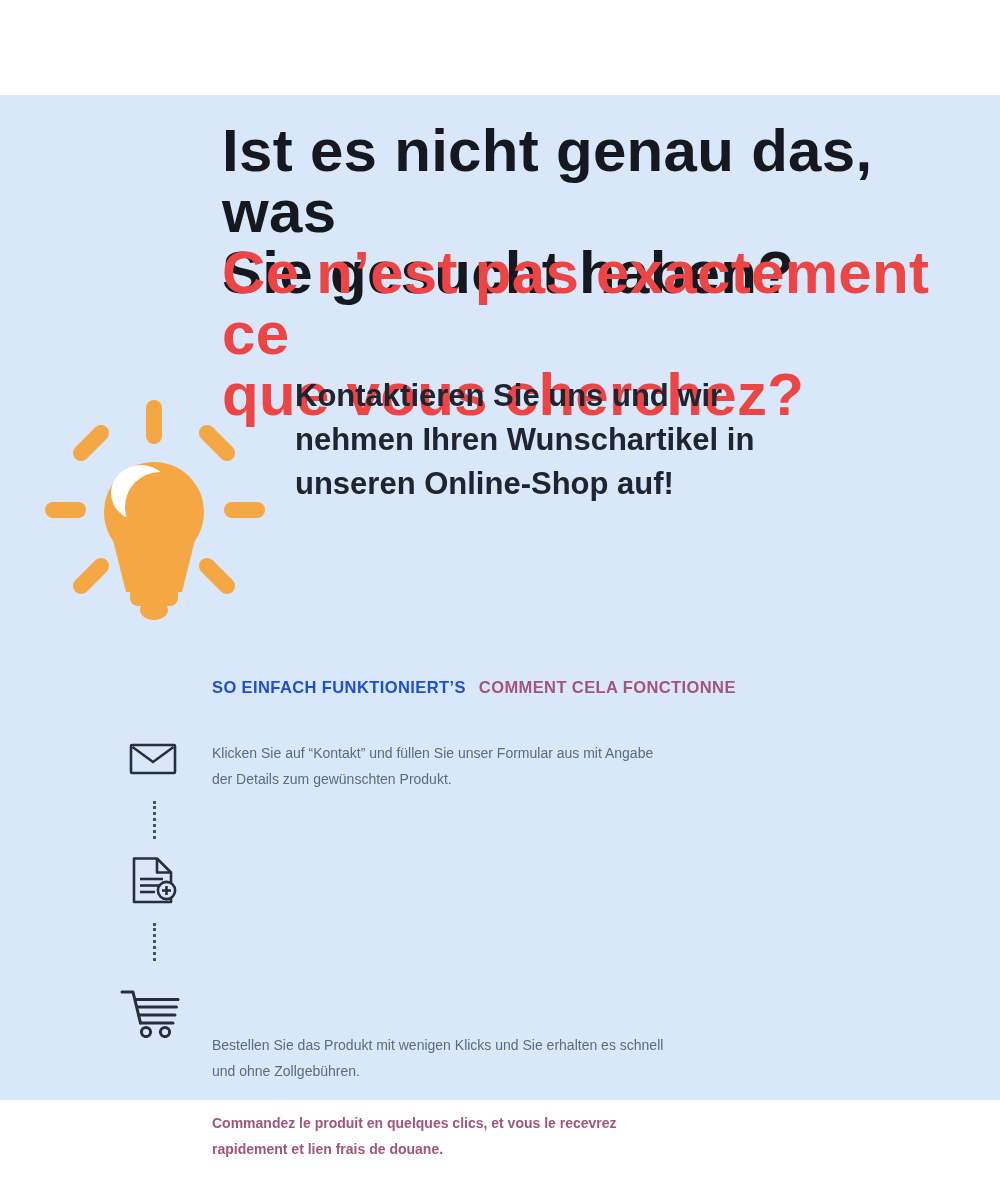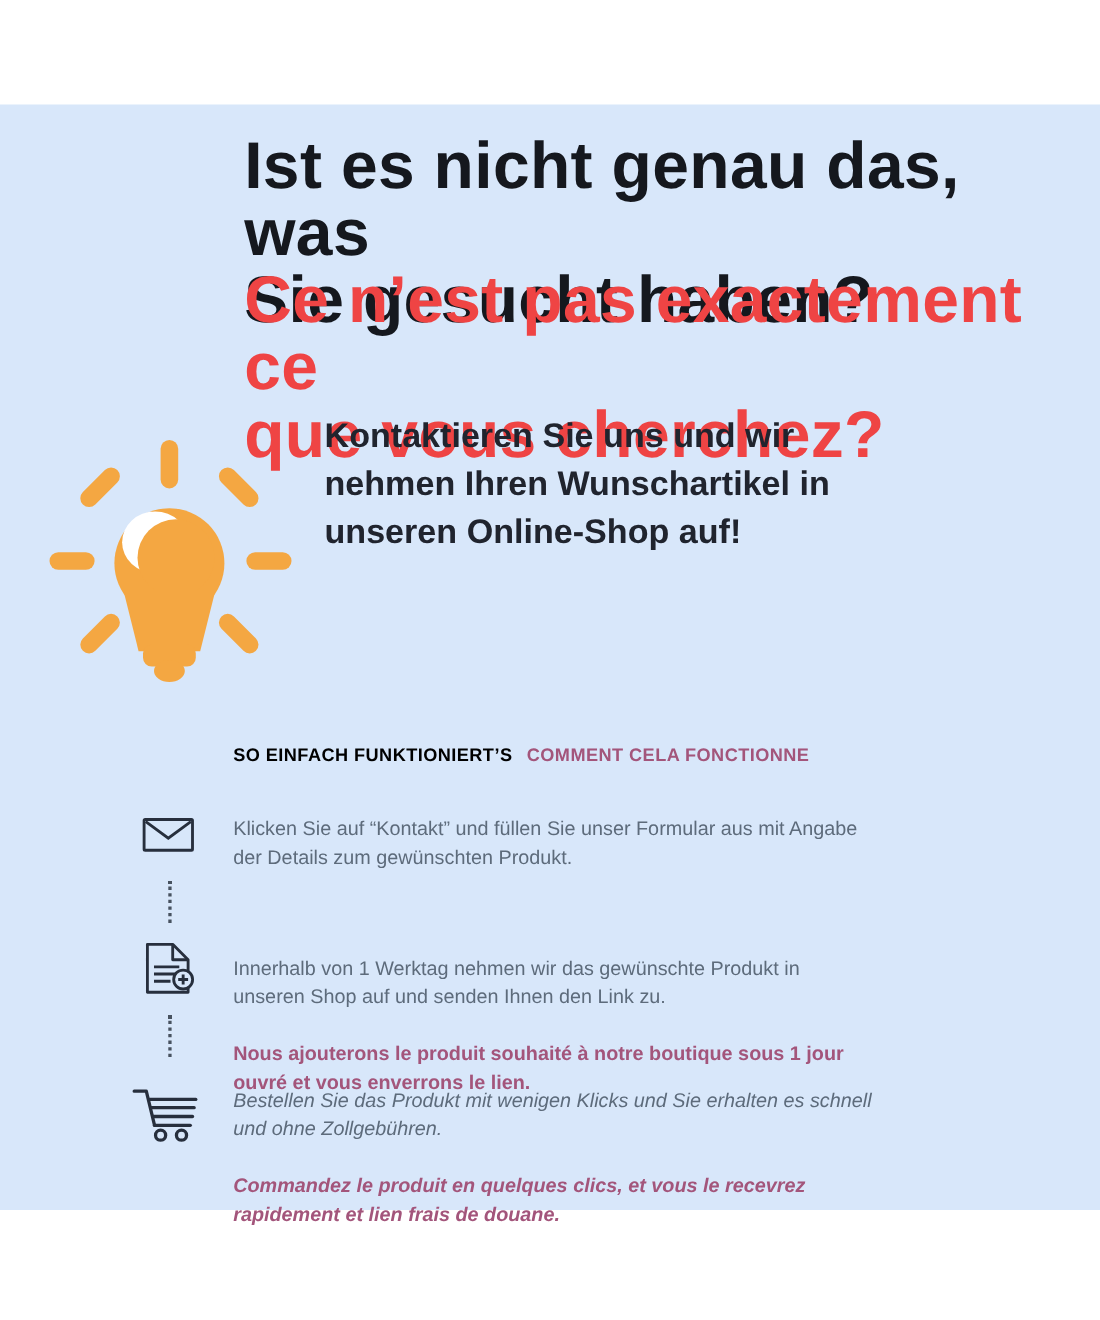--- a/index.html
+++ b/index.html
@@ -24,31 +24,31 @@
     position:absolute; left:295px; width:560px;
     font-size:31px; line-height:44px; font-weight:700;
     white-space:pre-line;
   }
   .intro.de { top:374px; color:#20242e; }
   .intro.fr { top:506px; color:#a3557b; }
   .section-labels {
     position:absolute; left:212px; top:678px;
     font-size:16.5px; font-weight:700; letter-spacing:0.4px;
   }
-  .section-labels .lbl-de { color:#000000; }
+  .section-labels .lbl-de { color:#1d4ed8; }
   .section-labels .lbl-fr { color:#a3557b; margin-left:8px; }
   .step {
     position:absolute; left:212px; width:740px;
-    font-size:18px; line-height:26px; white-space:pre-line;
+    font-size:14px; line-height:26px; white-space:pre-line;
   }
   .step .txt-de { color:#5d6b7b; font-weight:400; }
   .step .txt-fr { color:#a3557b; font-weight:700; }
   .step.s1 { top:714px; }
   .step.s2 { top:841px; }
-  .step.s3 { top:961px;font-style:italic; }
+  .step.s3 { top:1006px; }
   .icon { position:absolute; }
   .icon-bulb { left:44px; top:394px; }
   .icon-envelope { left:129px; top:743px; }
   .icon-document { left:128px; top:856px; }
   .icon-cart { left:118px; top:986px; }
   .connector {
     position:absolute; left:153px; width:0; height:38px;
     border-left:3px dotted #47525f;
   }
   .connector.c1 { top:801px; }
@@ -114,26 +114,20 @@
       <path d="M29,2.5 V16.5 H43"></path>
       <line x1="12" y1="23" x2="35" y2="23"></line>
       <line x1="12" y1="29.5" x2="35" y2="29.5"></line>
       <line x1="12" y1="36" x2="27" y2="36"></line>
       <circle cx="38.5" cy="34.5" r="8.6" fill="#d8e7fa"></circle>
       <line x1="38.5" y1="30" x2="38.5" y2="39"></line>
       <line x1="34" y1="34.5" x2="43" y2="34.5"></line>
     </svg>
   </div>
 
-  <div class="step s2">
-    <div class="txt-de">Innerhalb von 1 Werktag nehmen wir das gewünschte Produkt in
-unseren Shop auf und senden Ihnen den Link zu.</div>
-    <div class="txt-fr">Nous ajouterons le produit souhaité à notre boutique sous 1 jour
-ouvré et vous enverrons le lien.</div>
-  </div>
 
   <div class="connector c2"></div>
 
   <div class="icon icon-cart">
     <svg width="64" height="52" viewBox="0 0 64 52" xmlns="http://www.w3.org/2000/svg" fill="none" stroke="#272f3d" stroke-width="3" stroke-linecap="round" stroke-linejoin="round">
       <path d="M4,6 H15 L22.5,37"></path>
       <line x1="18" y1="13.5" x2="60" y2="13.5"></line>
       <line x1="19.5" y1="21" x2="58.5" y2="21"></line>
       <line x1="21" y1="29" x2="57" y2="29"></line>
       <line x1="22.5" y1="37" x2="55" y2="37"></line>

